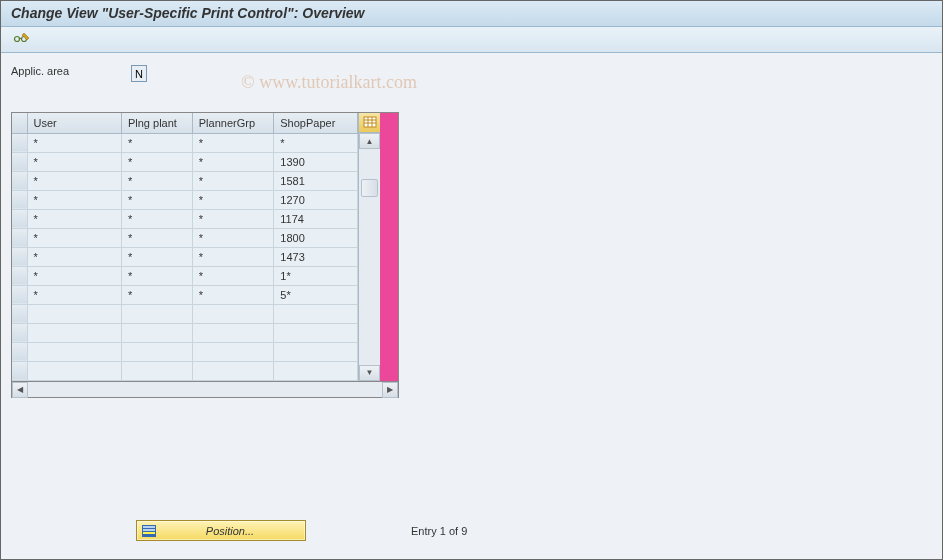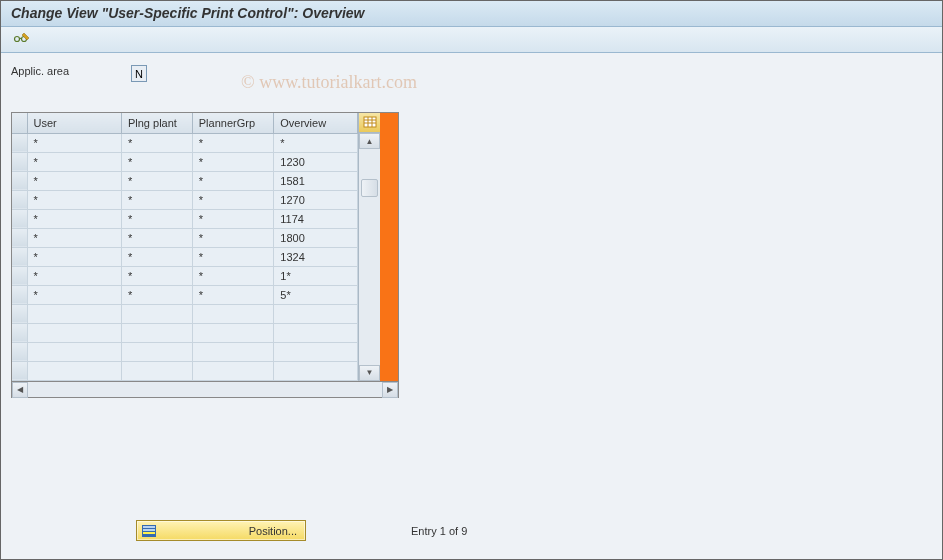--- a/index.html
+++ b/index.html
@@ -66,21 +66,21 @@
       height: 17px;
       padding: 0 3px;
       font-size: 11px;
       width: 16px;
       text-align: left;
     }
     .table-wrap {
       display: flex;
       border: 1px solid #888;
       width: 388px;
-      background: #f97316;
+      background: #ec4899;
     }
     .table-main {
       border-collapse: collapse;
       width: 346px;
     }
     .table-main th {
       background: linear-gradient(to bottom, #e6edf3, #d7e1ea);
       border: 1px solid #aab9c6;
       border-top: none;
       border-left: none;
@@ -213,21 +213,22 @@
     .position-btn .icon {
       width: 16px;
       height: 14px;
       margin-right: 6px;
       display: inline-flex;
       align-items: center;
       justify-content: center;
     }
     .position-btn .label {
       flex: 1;
-      text-align: right;
+      text-align: center;
+      font-style: italic;
     }
     .entry-text {
       font-size: 11px;
       color: #333;
     }
     .watermark {
       position: absolute;
       top: 19px;
       left: 240px;
       font-size: 18px;
@@ -267,37 +268,37 @@
 
   <div style="display:inline-block">
     <div class="table-wrap">
       <table class="table-main" id="main-table">
         <thead>
           <tr>
             <th class="rowselect-header"></th>
             <th style="width:88px">User</th>
             <th style="width:66px">Plng plant</th>
             <th style="width:76px">PlannerGrp</th>
-            <th style="width:78px">Overview</th>
+            <th style="width:78px">ShopPaper</th>
           </tr>
         </thead>
         <tbody id="table-body">
             <tr>
               <td class="rowselect"></td>
               <td>*</td>
               <td>*</td>
               <td>*</td>
               <td>*</td>
             </tr>
             <tr>
               <td class="rowselect"></td>
               <td>*</td>
               <td>*</td>
               <td>*</td>
-              <td>1230</td>
+              <td>1390</td>
             </tr>
             <tr>
               <td class="rowselect"></td>
               <td>*</td>
               <td>*</td>
               <td>*</td>
               <td>1581</td>
             </tr>
             <tr>
               <td class="rowselect"></td>
@@ -318,21 +319,21 @@
               <td>*</td>
               <td>*</td>
               <td>*</td>
               <td>1800</td>
             </tr>
             <tr>
               <td class="rowselect"></td>
               <td>*</td>
               <td>*</td>
               <td>*</td>
-              <td>1324</td>
+              <td>1473</td>
             </tr>
             <tr>
               <td class="rowselect"></td>
               <td>*</td>
               <td>*</td>
               <td>*</td>
               <td>1*</td>
             </tr>
             <tr>
               <td class="rowselect"></td>

